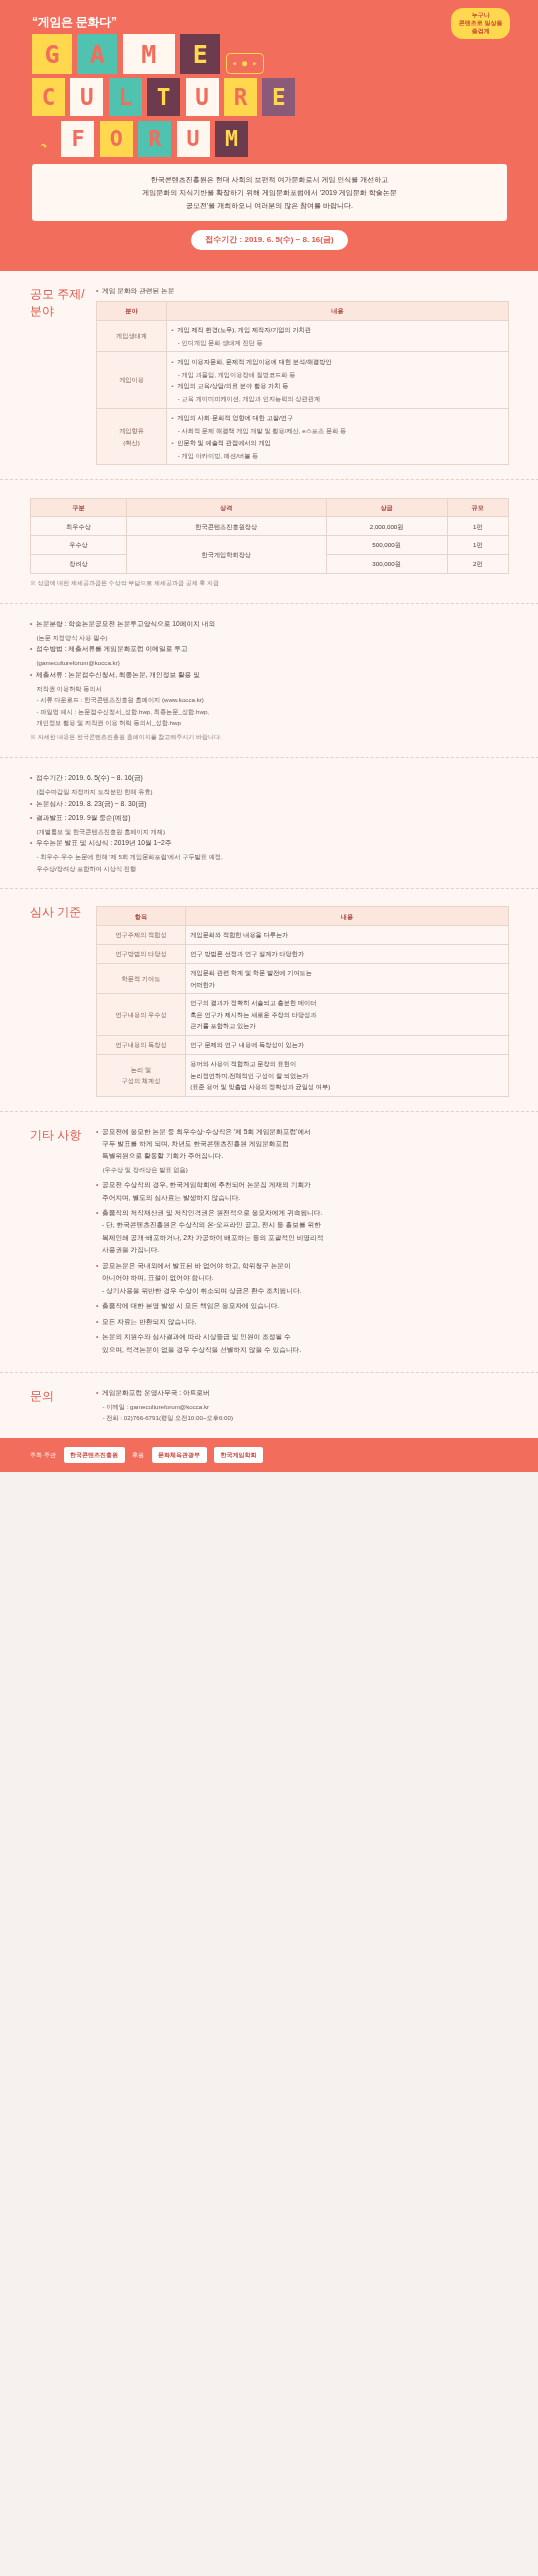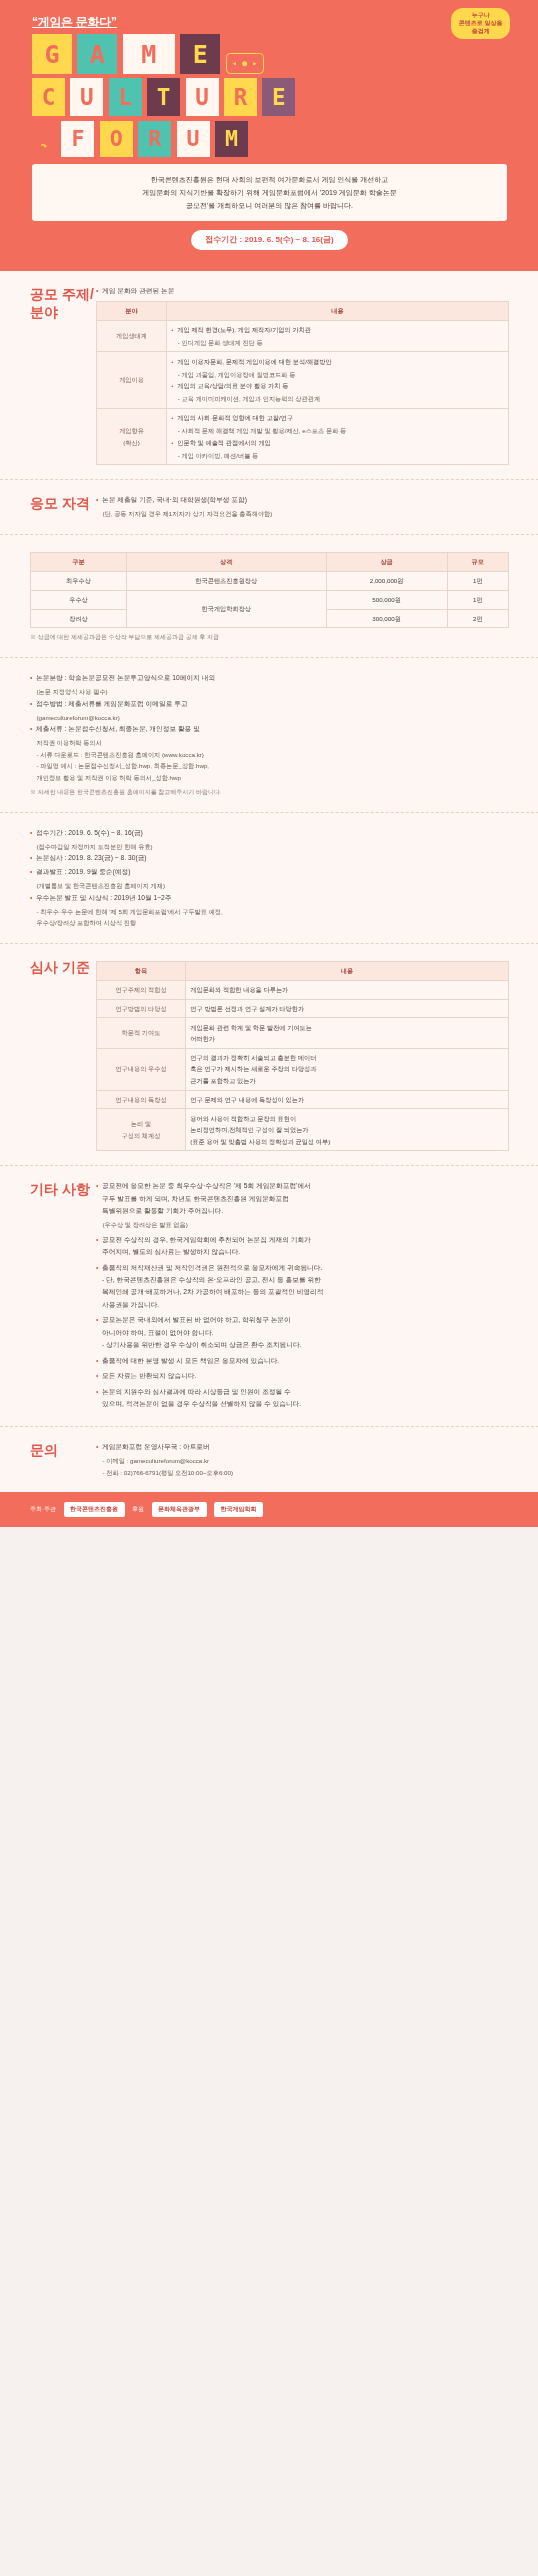--- a/index.html
+++ b/index.html
@@ -19,21 +19,21 @@
     position:relative;
     overflow:hidden;
   }
   .hero-badge {
     position:absolute; top:7.5px; right:29px;
     background:#ffd84d; color:#c8443a;
     border-radius:12px; padding:3.8px 7.5px;
     font-size:6px; line-height:1.35; font-weight:bold; text-align:center;
   }
   .hero-badge div { white-space:nowrap; }
-  .hero-quote { color:#fff; font-size:12px; font-weight:bold; letter-spacing:-0.3px; margin-bottom:3.2px;text-decoration:underline;}
+  .hero-quote { color:#fff; font-size:12px; font-weight:bold; letter-spacing:-0.3px; margin-bottom:3.2px;}
   .hero-title { color:#ffe45e; font-size:20.5px; font-weight:bold; letter-spacing:-0.5px; margin-bottom:9.7px;}
 
   .gamelogo { margin:3.2px 0 5.4px 0; }
   .gl-row { display:flex; gap:5.4px; align-items:flex-end; margin-bottom:4.3px; }
   .gl-cell { font-family:"DejaVu Sans Mono", monospace; font-weight:bold; color:#f26d5b;
              display:flex; align-items:center; justify-content:center; line-height:1; }
   .c-yellow{ background:#ffd84d; }
   .c-teal{ background:#4fc3b0; }
   .c-white{ background:#fff7f0; }
   .c-dark{ background:#6d3b4e; color:#ffd84d; }
@@ -52,21 +52,21 @@
     padding:4.3px 14px; font-size:8px;
   }
   .hero-period-wrap { text-align:center; }
 
   
   .sheet { background:#fdf6f2; padding:0 0 0 0; }
   .section { display:flex; padding:14px 30px 14px 30px; border-bottom:0.5px dashed #e8cfc4; }
   .section:last-child { border-bottom:none; }
   .sec-label {
     width:66px; flex:0 0 66px;
-    color:#e2574a; font-weight:bold; font-size:14px; padding-top:1.1px;
+    color:#e2574a; font-weight:normal; font-size:12px; padding-top:1.1px;
   }
   .sec-content { flex:1; font-size:6.7px; line-height:1.85; color:#4a3a36;}
   .bullet { position:relative; padding-left:6px; margin-bottom:1.6px;}
   .bullet:before { content:"•"; position:absolute; left:0; top:0; color:#e2574a;}
   .sub { padding-left:6.5px; font-size:6.2px; color:#6a5650; }
   .sub.dash:before { content:"- "; }
   .note { font-size:6px; color:#8d7a74; margin-top:3.8px; }
 
   table { border-collapse:collapse; width:100%; font-size:6.2px; margin-top:3.2px;}
   th, td { border:0.5px solid #e7d5cc; padding:3.2px 4.3px; vertical-align:middle; }
@@ -172,27 +172,20 @@
                 <div class="sub dash">사회적 문제 해결책 게임 개발 및 활용/제산, e스포츠 문화 등</div>
                 <div class="bullet">인문학 및 예술적 관점에서의 게임</div>
                 <div class="sub dash">게임 아카이빙, 패션/버블 등</div>
               </td>
             </tr>
           </tbody>
         </table>
       </div>
     </div>
 
-    <div class="section">
-      <div class="sec-label">응모 자격</div>
-      <div class="sec-content">
-        <div class="bullet">논문 제출일 기준, 국내·외 대학원생(학부생 포함)</div>
-        <div class="sub">(단, 공동 저자일 경우 제1저자가 상기 자격요건을 충족해야함)</div>
-      </div>
-    </div>
 
     <div class="section">
       <div class="sec-content">
         <table>
           <thead>
             <tr>
               <th>구분</th>
               <th>상격</th>
               <th>상금</th>
               <th>규모</th>

